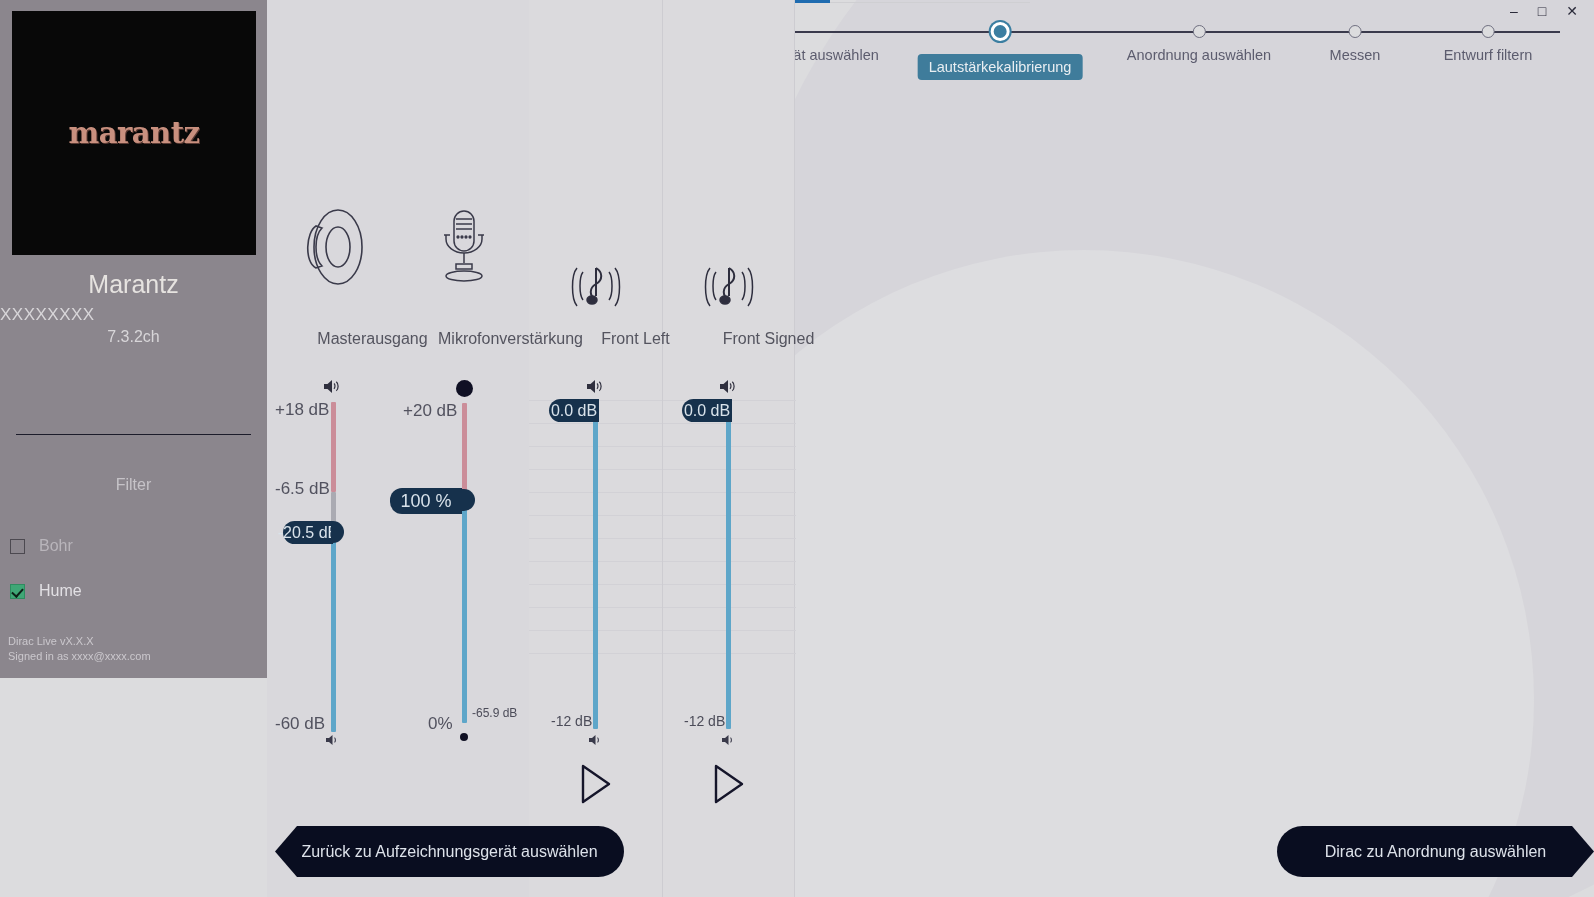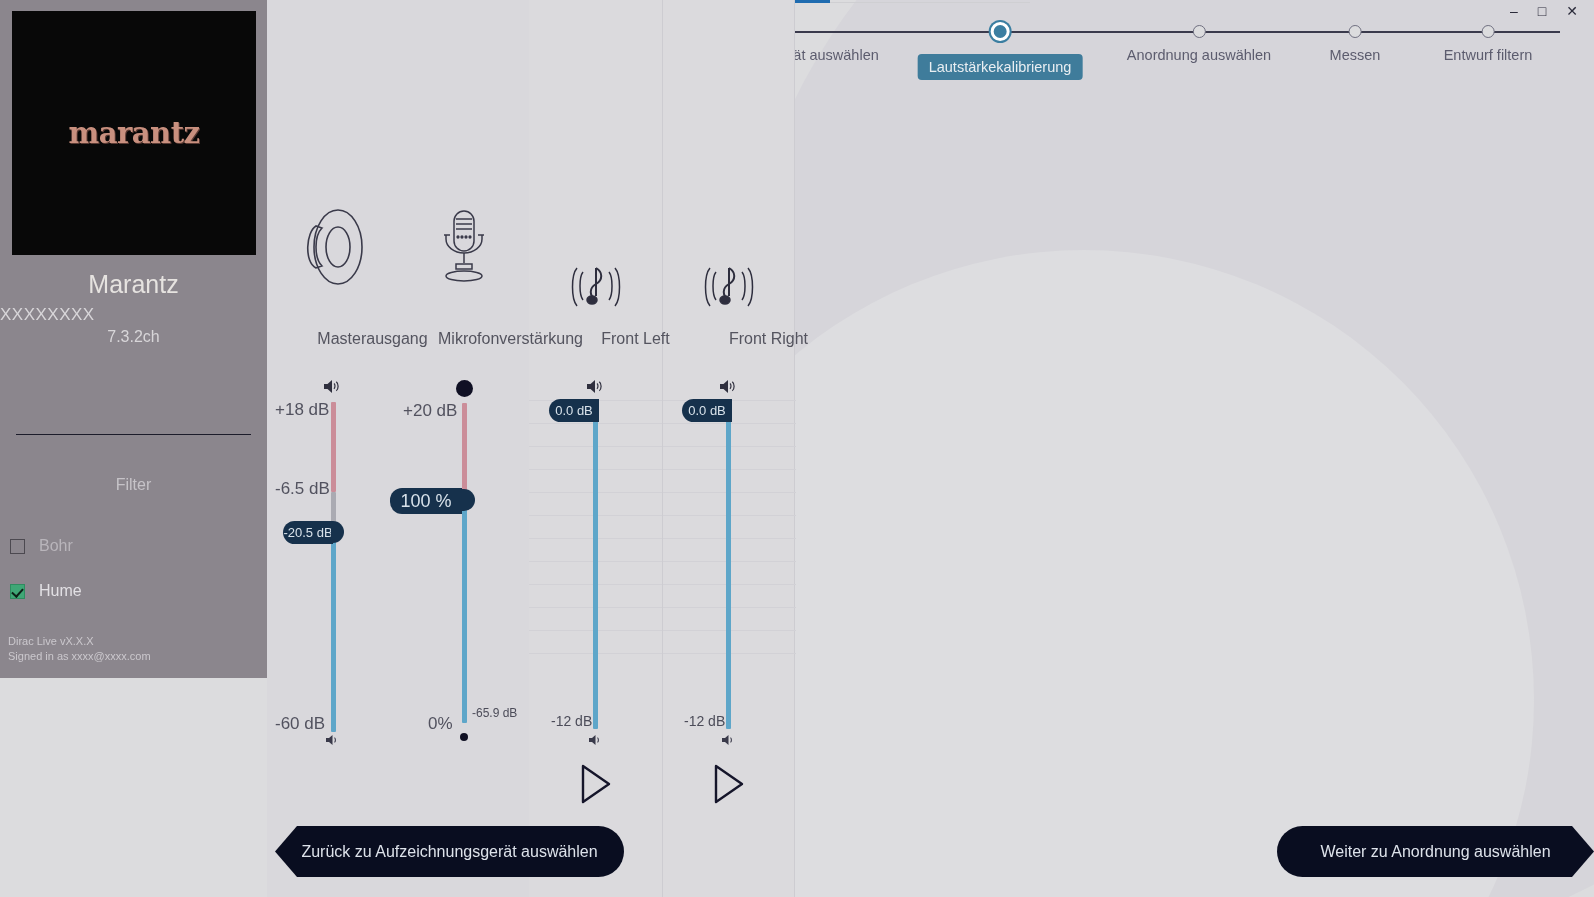--- a/index.html
+++ b/index.html
@@ -195,21 +195,21 @@
   .scale-label {
     position: absolute; font-size: 17px; color: #52525f; white-space: nowrap;
   }
   .scale-label-sm { font-size: 12px; color: #4c4c59; }
   .bubble {
     position: absolute; height: 23px;
     background: #16314c; color: #d8e2ea;
     border-radius: 12px 0 0 12px;
     display: flex; align-items: center; justify-content: center;
     padding: 0 9px;
-    font-size: 13px; white-space: nowrap;
+    font-size: 16px; white-space: nowrap;
   }
   .bubble.big { height: 26px; font-size: 18px; }
   .handle {
     position: absolute; width: 13px; height: 22px;
     background: #16314c; border-radius: 0 11px 11px 0;
   }
   .dot-mark {
     position: absolute; width: 17px; height: 17px; border-radius: 50%;
     background: #101024;
   }
@@ -455,21 +455,21 @@
       <svg width="62" height="56" viewBox="0 0 62 56" fill="none" stroke="#2e2e3e" stroke-width="1.5">
         <path d="M18 10c-4 5-4 23 0 28"></path>
         <path d="M12 6c-6 7-6 31 0 38"></path>
         <path d="M44 10c4 5 4 23 0 28"></path>
         <path d="M50 6c6 7 6 31 0 38"></path>
         <path d="M31 6v28" stroke-width="2"></path>
         <path d="M31 6c7 4 7 12 0 16c-7 4-7 12 0 15" stroke-width="2"></path>
         <ellipse cx="27" cy="38" rx="5" ry="4" fill="#2e2e3e"></ellipse>
       </svg>
     </div>
-    <div class="col-title" style="top:328px;">Front Right</div>
+    <div class="col-title" style="top:328px;">Front Signed</div>
     <div class="spk-icon" style="top:379px;">
       <svg width="17" height="15" viewBox="0 0 17 15" fill="#2f2f3e">
         <path d="M0 5h3.5L8 1v13L3.5 10H0z"></path>
         <path d="M10 4.5c1.3 1 1.3 4 0 5.3" stroke="#2f2f3e" stroke-width="1.2" fill="none"></path>
         <path d="M12.3 2.8c2.4 1.9 2.4 7.3 0 8.9" stroke="#2f2f3e" stroke-width="1.2" fill="none"></path>
       </svg>
     </div>
     <div class="track-rail rail-blue" style="left:64px; top:404px; height:325px;"></div>
     <div class="bubble" style="left:20px; top:399px; width:50px;">0.0 dB</div>
     <div class="scale-label scale-label-sm" style="left:22px; top:713px; font-size:14px;">-12 dB</div>
@@ -483,15 +483,15 @@
       <svg width="34" height="44" viewBox="0 0 34 44" fill="none" stroke="#15152a" stroke-width="2.4" stroke-linejoin="round">
         <path d="M4 4 L30 22 L4 40 Z"></path>
       </svg>
     </div>
   </div>
 
   <div id="btn-back">
     <span>Zurück zu Aufzeichnungsgerät auswählen</span>
   </div>
   <div id="btn-next">
-    <span>Weiter zu Anordnung auswählen</span>
+    <span>Dirac zu Anordnung auswählen</span>
   </div>
 </div>
 
 </body></html>

